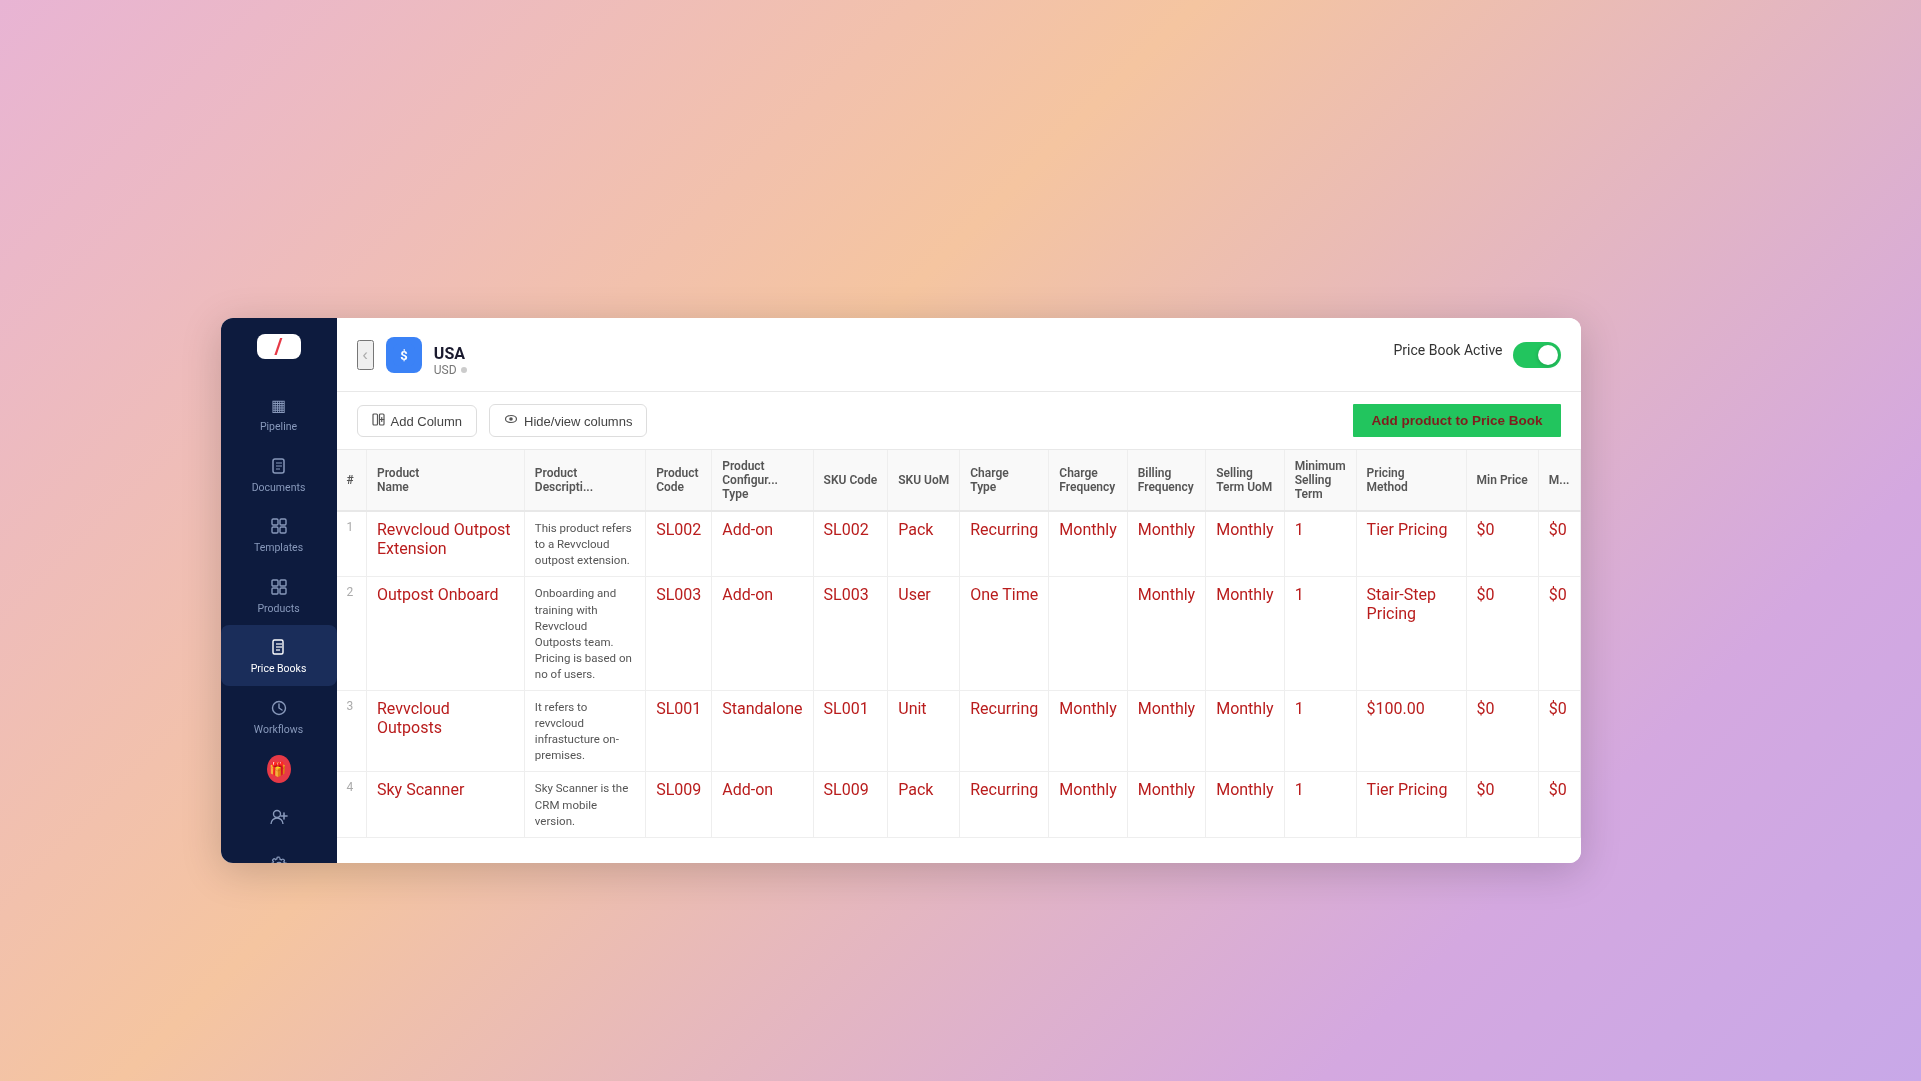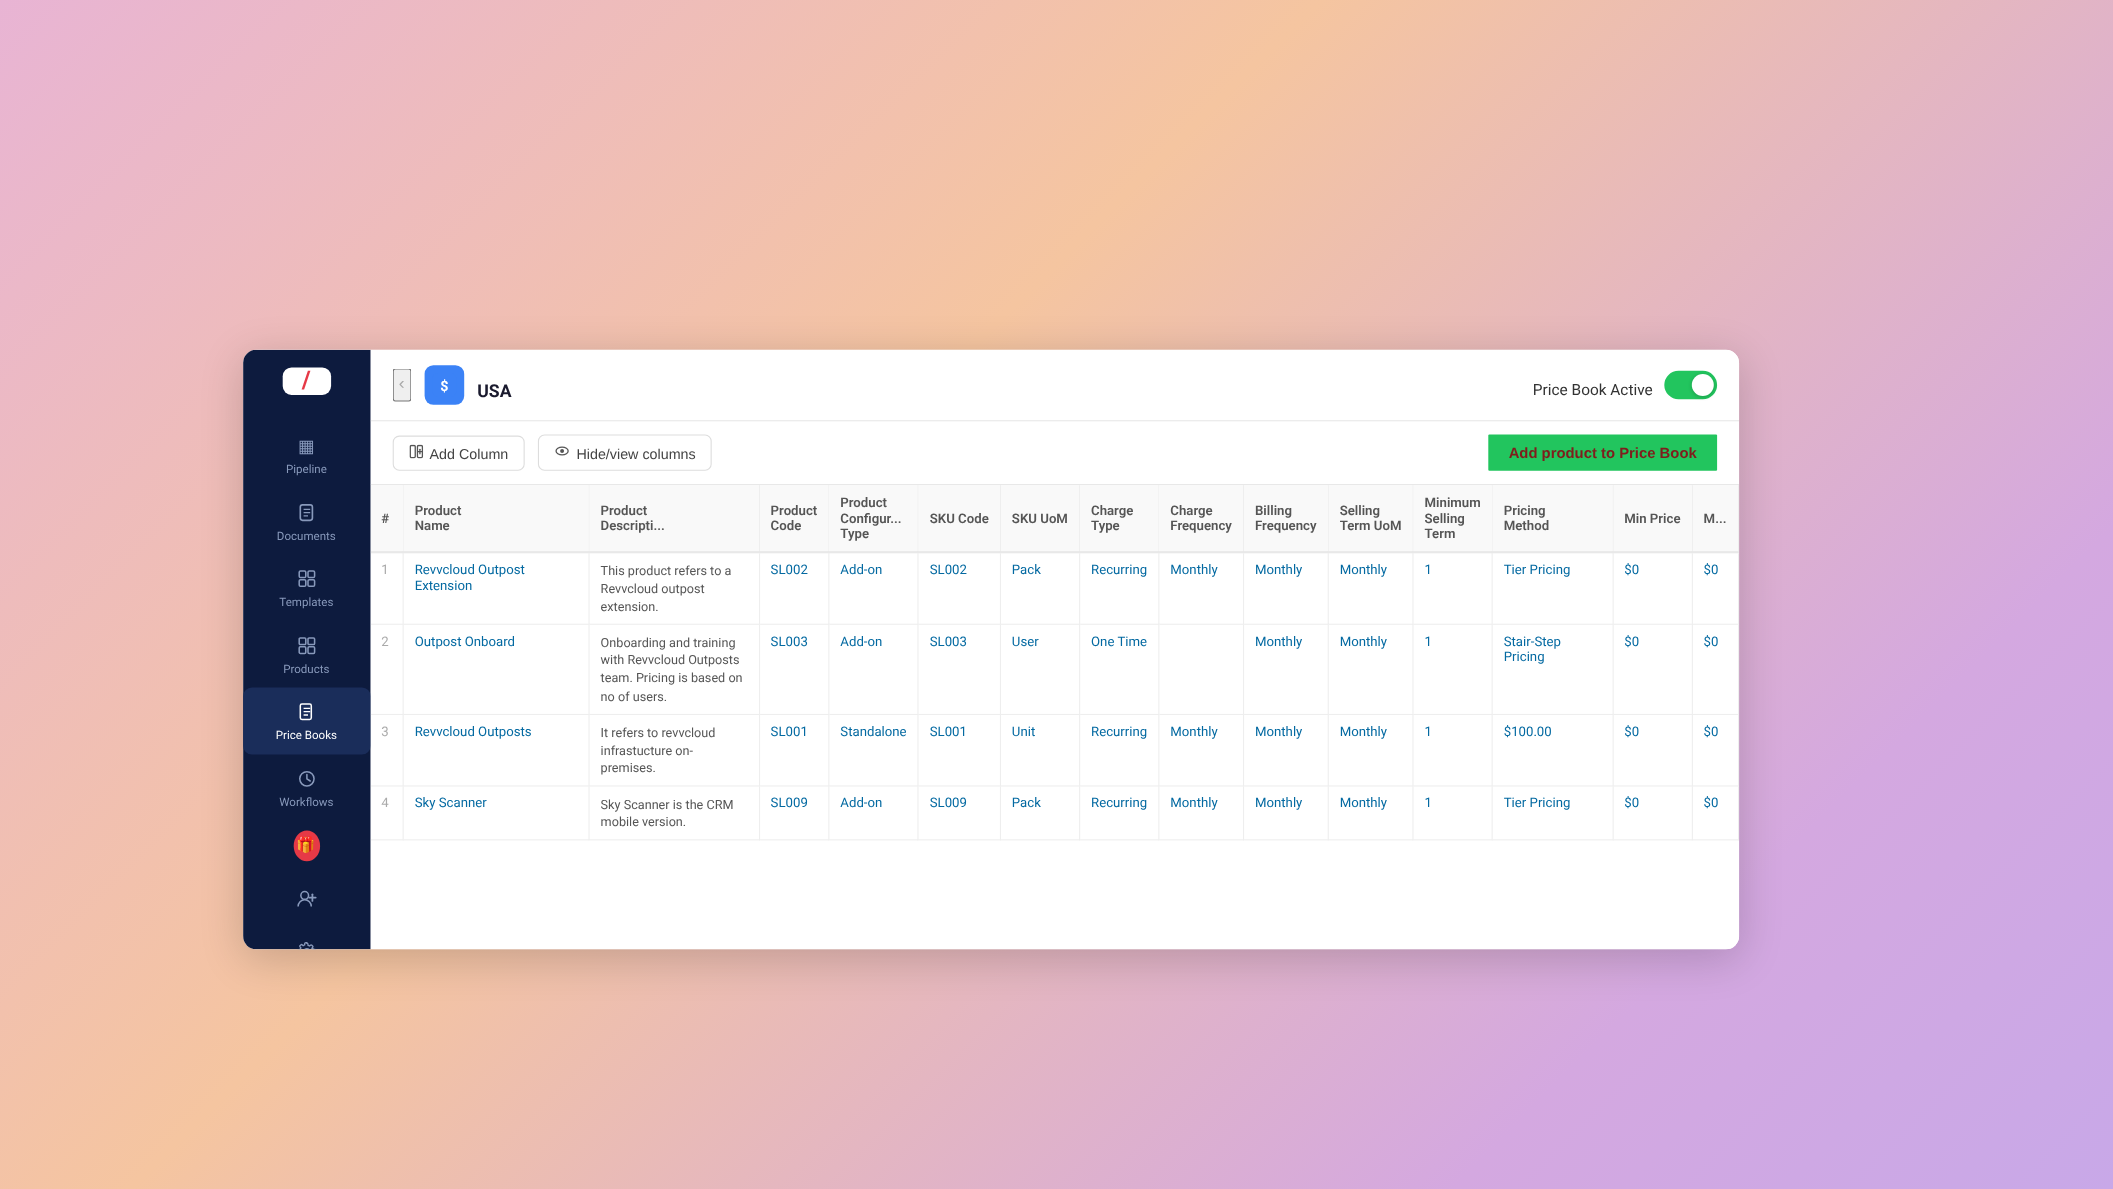--- a/index.html
+++ b/index.html
@@ -148,21 +148,21 @@
     }
     .entity-sub-dot {
       width: 6px;
       height: 6px;
       background: #ccc;
       border-radius: 50%;
       display: inline-block;
     }
     .price-book-status {
       display: flex;
-      align-items: flex-end;
+      align-items: flex-start;
       gap: 10px;
       font-size: 14px;
       color: #333;
       margin-left: 46px;
     }
     .toggle-switch {
       width: 48px;
       height: 26px;
       background: #22c55e;
       border-radius: 13px;
@@ -250,25 +250,25 @@
       font-size: 12px;
       white-space: nowrap;
       border-right: 1px solid #eee;
       position: sticky;
       top: 0;
       background: #f9f9f9;
       z-index: 1;
     }
     td {
       padding: 8px 10px;
-      color: #0369a1;
+      color: #b91c1c;
       border-bottom: 1px solid #eee;
       border-right: 1px solid #eee;
       vertical-align: top;
-      font-size: 12px;
+      font-size: 16px;
     }
     .row-num {
       color: #aaa;
       font-size: 12px;
       width: 30px;
     }
     .desc-cell {
       max-width: 160px;
       font-size: 11.5px;
       color: #555;
@@ -380,20 +380,24 @@
     <div class="header">
       <button class="back-btn">‹</button>
       <div class="entity-icon">
         <svg width="22" height="22" viewBox="0 0 22 22" fill="none">
             <rect width="22" height="22" rx="6" fill="#3b82f6"></rect>
             <text x="11" y="16" text-anchor="middle" fill="white" font-size="13" font-weight="bold">$</text>
           </svg>
       </div>
       <div class="entity-info">
         <div class="entity-name">USA</div>
+        <div class="entity-sub">
+          <span>USD</span>
+          <span class="entity-sub-dot"></span>
+        </div>
       </div>
       <div class="price-book-status">
         <span>Price Book Active</span>
         <div class="toggle-switch">
           <div class="toggle-knob"></div>
         </div>
       </div>
     </div>
 
     <div class="toolbar">

